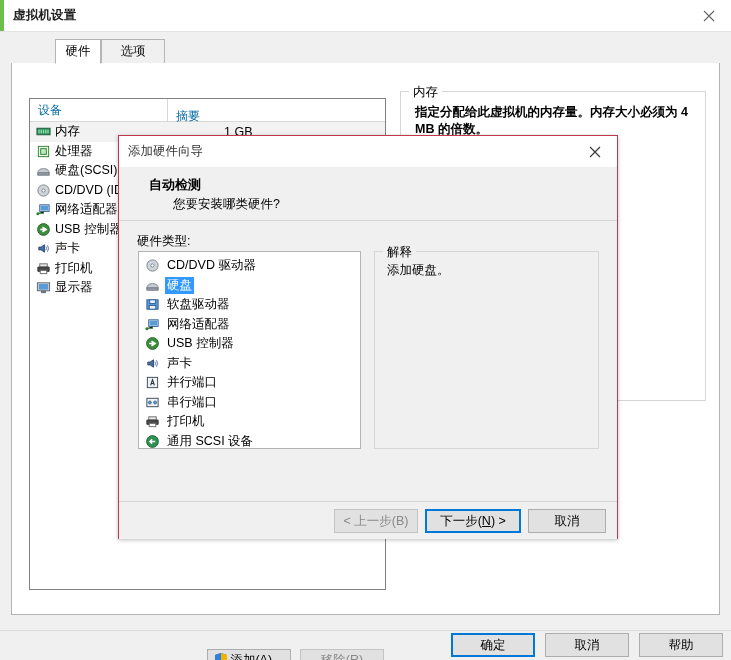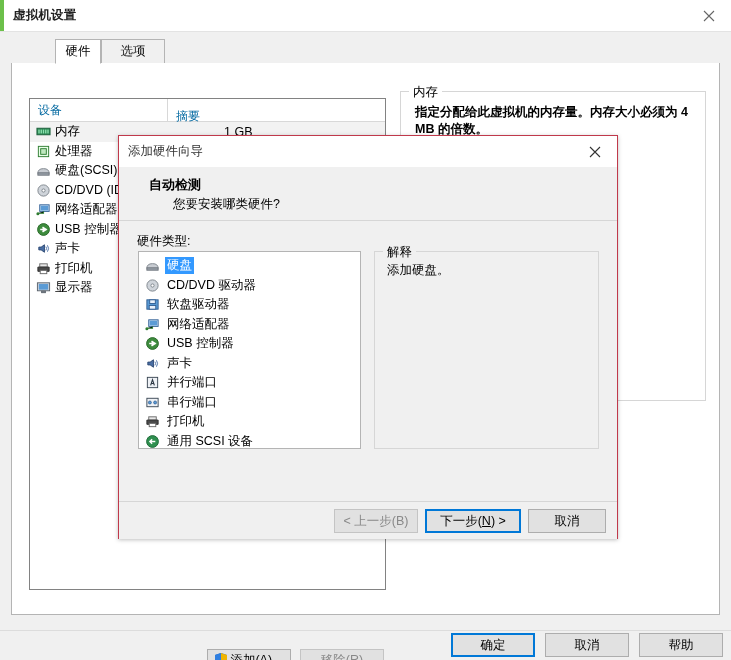--- a/index.html
+++ b/index.html
@@ -442,33 +442,33 @@
     </div>
 
     <div class="dlg-head">
       <div class="dlg-head-h">自动检测</div>
       <div class="dlg-head-s">您要安装哪类硬件?</div>
     </div>
 
     <div class="dlg-body">
       <div class="hw-label">硬件类型:</div>
       <div class="hw-list" id="hwlist">
+          <div class="hw-item">
+            <svg class="ic" viewBox="0 0 16 16">
+              <circle cx="8" cy="8" r="6" fill="#cfd4da" stroke="#7d848c" stroke-width="1"></circle>
+              <circle cx="8" cy="8" r="1.7" fill="#ffffff" stroke="#7d848c" stroke-width="1"></circle>
+            </svg>
+            <span class="lbl">CD/DVD 驱动器</span>
+          </div>
           <div class="hw-item sel">
             <svg class="ic" viewBox="0 0 16 16">
               <path d="M2 11 Q2 6 8 6 Q14 6 14 11 Z" fill="#c8ccd2" stroke="#7d848c" stroke-width="1"></path>
               <rect x="2" y="10.5" width="12" height="2.5" fill="#9aa1a9" stroke="#6e757d" stroke-width="1"></rect>
             </svg>
             <span class="lbl">硬盘</span>
-          </div>
-          <div class="hw-item">
-            <svg class="ic" viewBox="0 0 16 16">
-              <circle cx="8" cy="8" r="6" fill="#cfd4da" stroke="#7d848c" stroke-width="1"></circle>
-              <circle cx="8" cy="8" r="1.7" fill="#ffffff" stroke="#7d848c" stroke-width="1"></circle>
-            </svg>
-            <span class="lbl">CD/DVD 驱动器</span>
           </div>
           <div class="hw-item">
             <svg class="ic" viewBox="0 0 16 16">
               <rect x="2" y="3" width="12" height="10" fill="#5b9bd5" stroke="#2f5e93" stroke-width="1"></rect>
               <rect x="5" y="3" width="6" height="4" fill="#eaf2fb" stroke="#2f5e93" stroke-width="1"></rect>
               <rect x="4.5" y="9" width="7" height="4" fill="#eaf2fb" stroke="#2f5e93" stroke-width="1"></rect>
             </svg>
             <span class="lbl">软盘驱动器</span>
           </div>
           <div class="hw-item">

